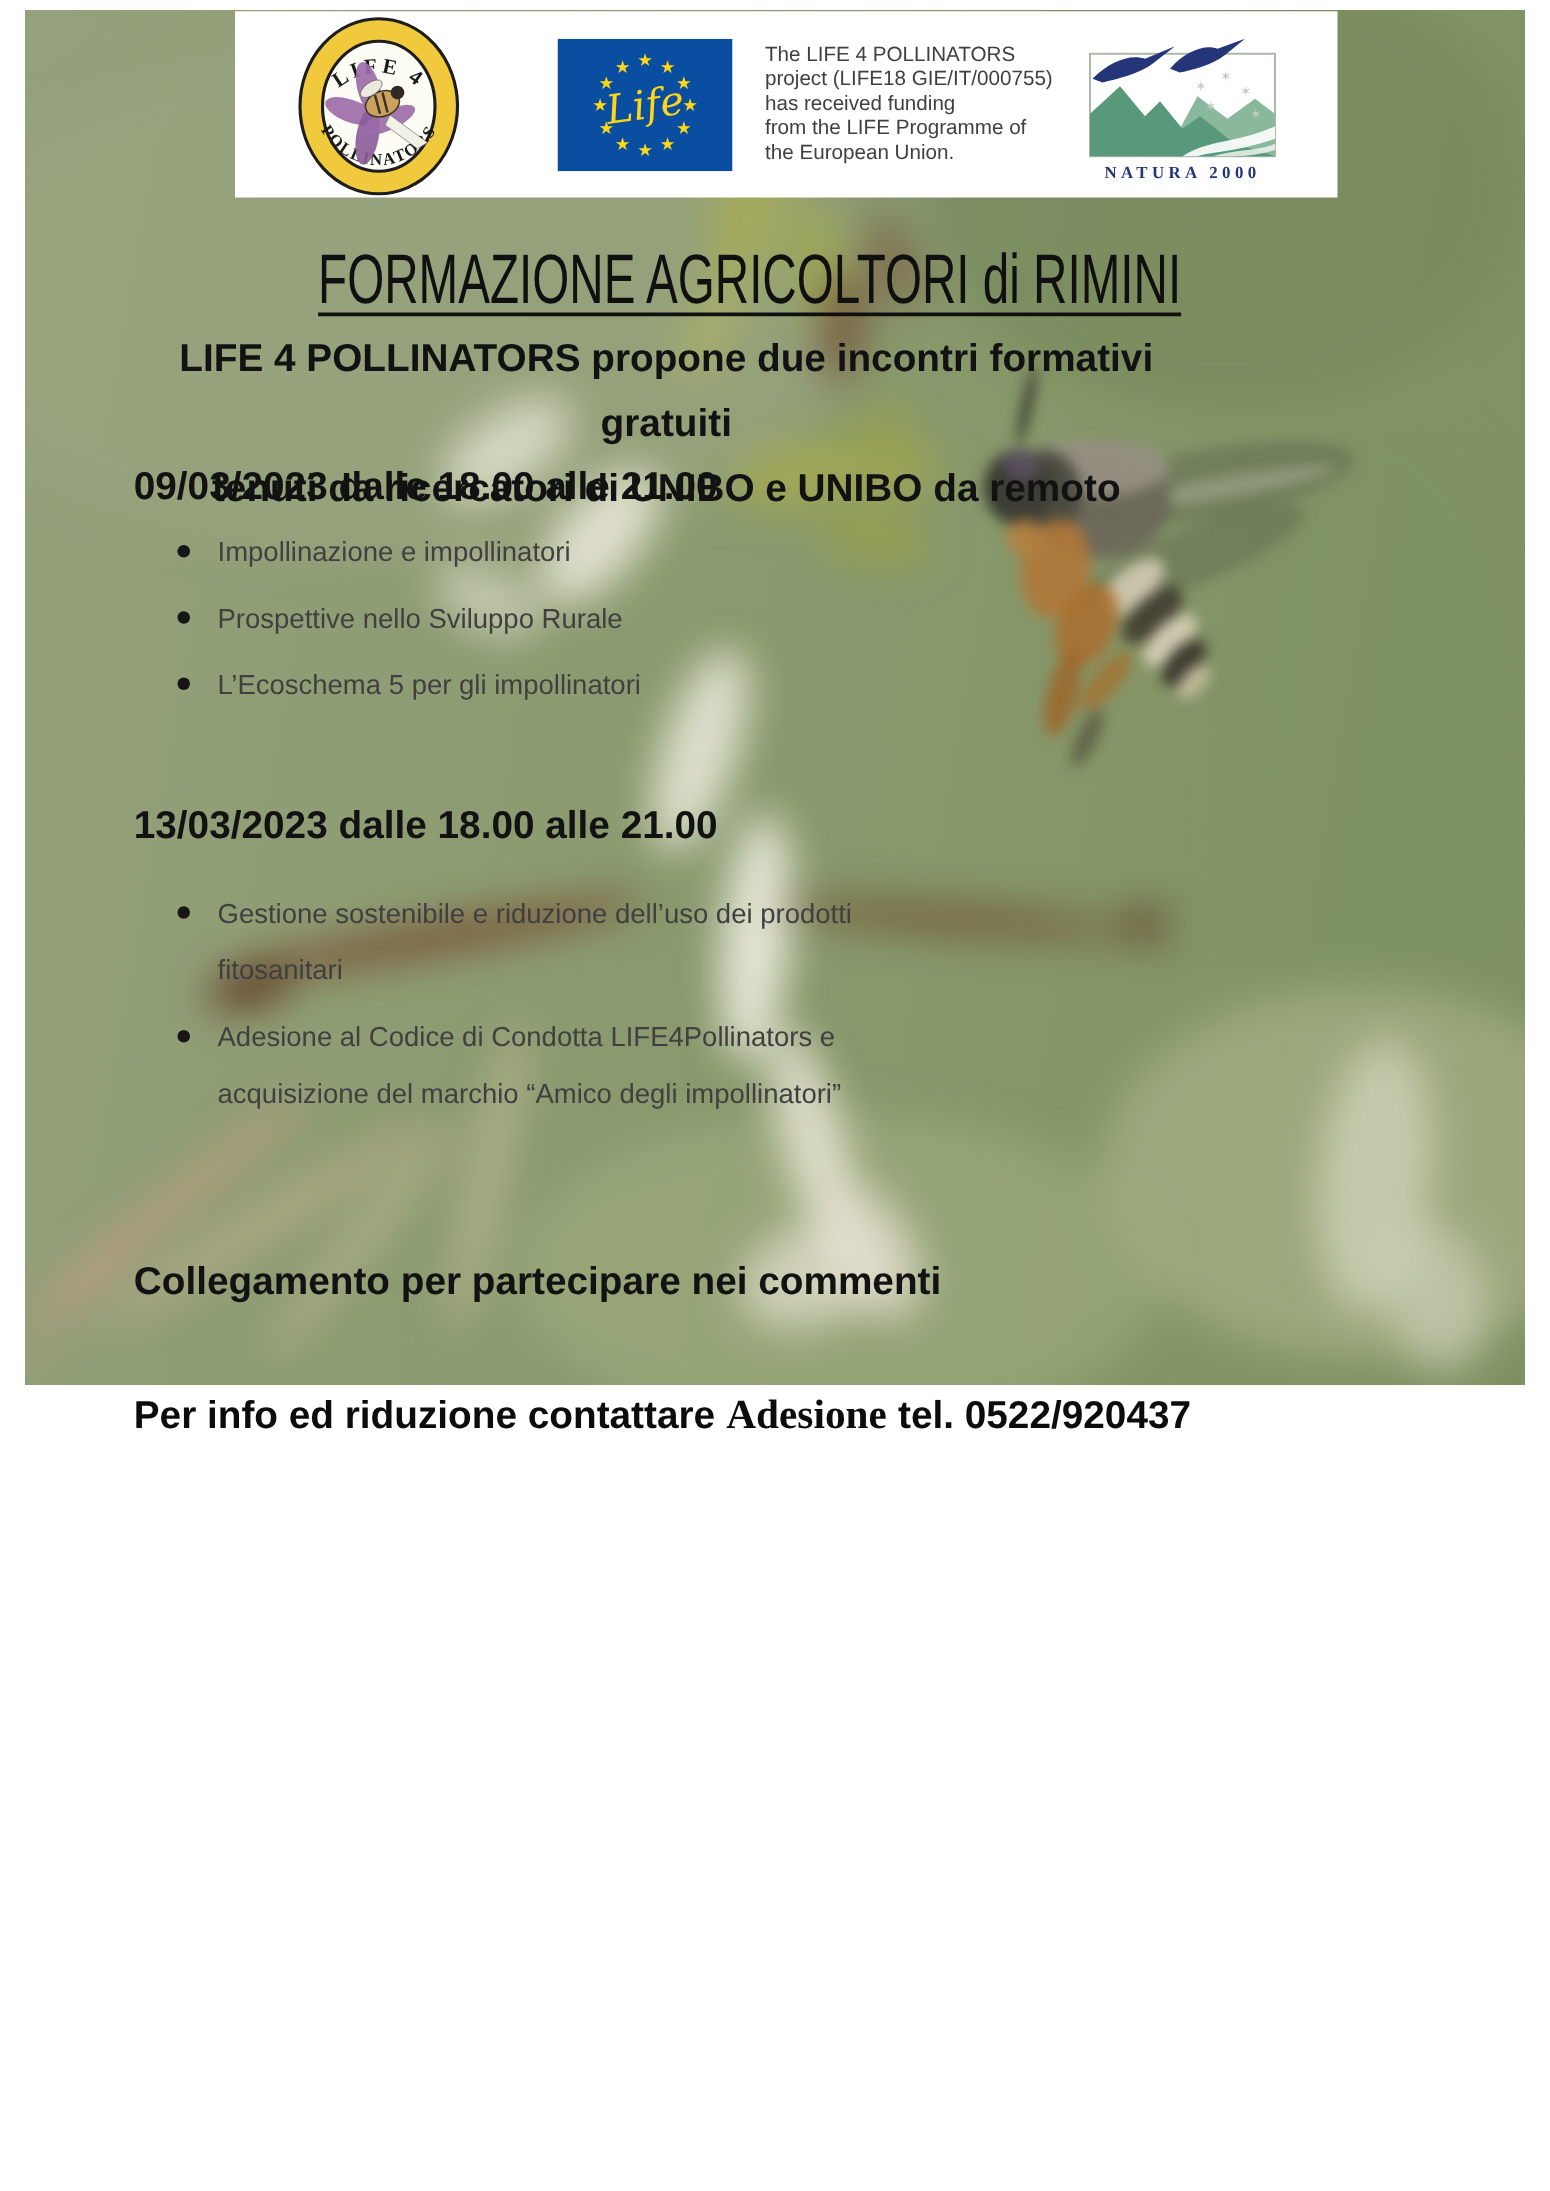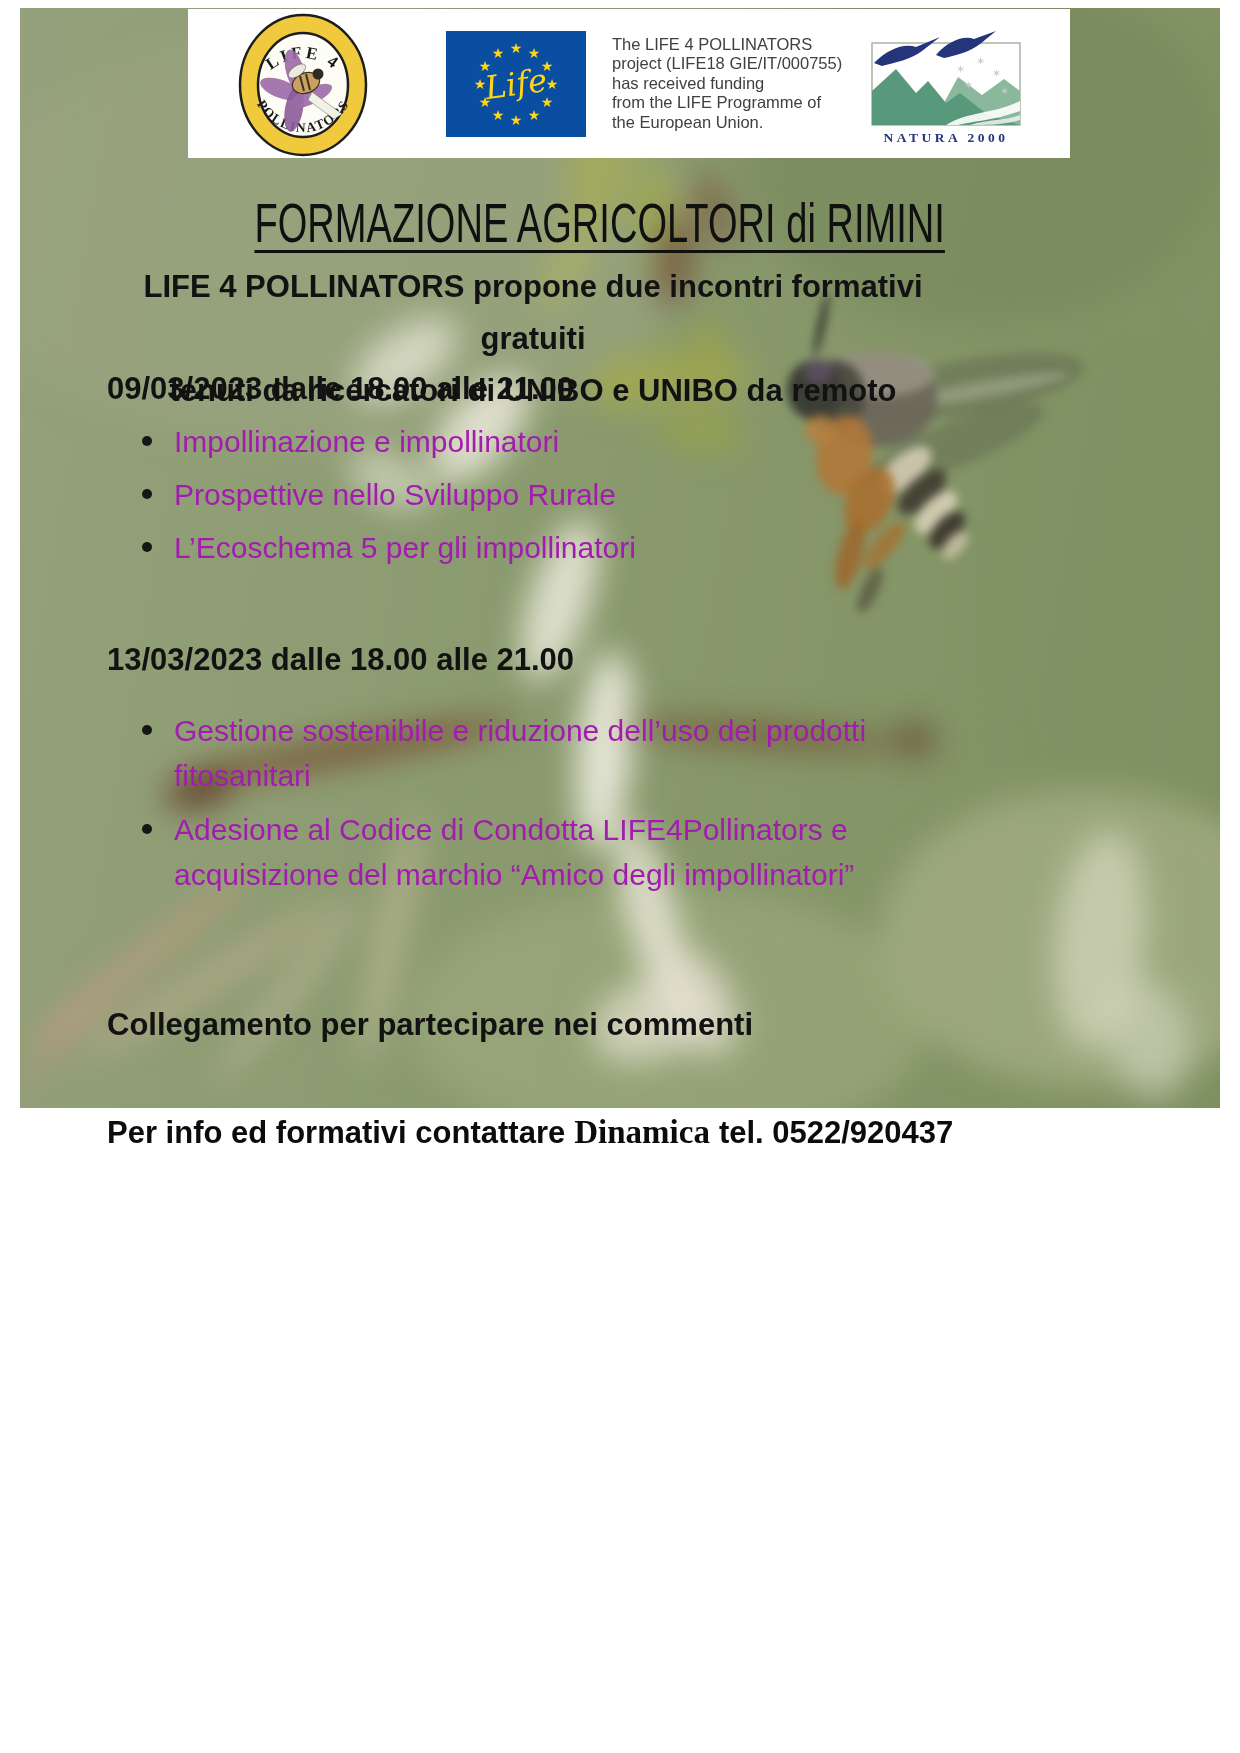--- a/index.html
+++ b/index.html
@@ -18,22 +18,22 @@
   .funding{position:absolute;left:424px;top:26px;width:250px;font-size:16.5px;line-height:19.4px;
            color:#404040;font-weight:500;}
   .natura{position:absolute;left:672px;top:12px;}
   .title{position:absolute;left:92px;top:190px;width:890px;text-align:center;font-size:56px;
          white-space:nowrap;z-index:3;color:#101010;}
   .title-inner{display:inline-block;transform:scaleX(.68);transform-origin:center;
          text-decoration:underline;text-decoration-thickness:3px;text-underline-offset:8px;}
   .subtitle{position:absolute;left:88px;top:261px;width:890px;text-align:center;font-weight:bold;
          font-size:31px;line-height:52px;z-index:3;color:#121212;}
   .h-date{position:absolute;left:107px;font-weight:bold;font-size:31px;z-index:3;color:#121212;}
-  ul.bullets{position:absolute;left:140px;margin:0;padding:0;list-style:none;font-size:30px;
-         line-height:45px;z-index:3;color:#a21caf;width:900px;}
+  ul.bullets{position:absolute;left:140px;margin:0;padding:0;list-style:none;font-size:22px;
+         line-height:45px;z-index:3;color:#404040;width:900px;}
   ul.bullets li{position:relative;padding-left:34px;margin-bottom:8px;white-space:pre-line;}
   ul.bullets li::before{content:"";position:absolute;left:2px;top:17px;width:10px;height:10px;
          border-radius:50%;background:#161616;}
   #list2 li{margin-bottom:9px;}
   .link-note{position:absolute;left:107px;top:1007px;font-weight:bold;font-size:31px;z-index:3;color:#121212;}
   .contact{position:absolute;left:107px;top:1114px;font-size:31px;font-weight:bold;color:#0c0c0c;z-index:5;}
   .contact .brand{font-family:"Liberation Serif",serif;font-size:33px;margin:0 9px;}
   
   .footer{position:absolute;left:0;top:1108px;width:1240px;height:645px;background:#fff;z-index:4;}
 </style>
@@ -206,21 +206,21 @@
   <ul class="bullets" id="list2" style="top:708px">
     <li>Gestione sostenibile e riduzione dell’uso dei prodotti
 fitosanitari</li>
     <li>Adesione al Codice di Condotta LIFE4Pollinators e
 acquisizione del marchio “Amico degli impollinatori”</li>
   </ul>
 
   <div class="link-note">Collegamento per partecipare nei commenti</div>
 
   <div class="contact">
-    <span>Per info ed formativi contattare</span><span class="brand">Dinamica</span><span>tel. 0522/920437</span>
+    <span>Per info ed riduzione contattare</span><span class="brand">Adesione</span><span>tel. 0522/920437</span>
   </div>
 
   <div class="footer">
 
     
     
     
 
     
     

